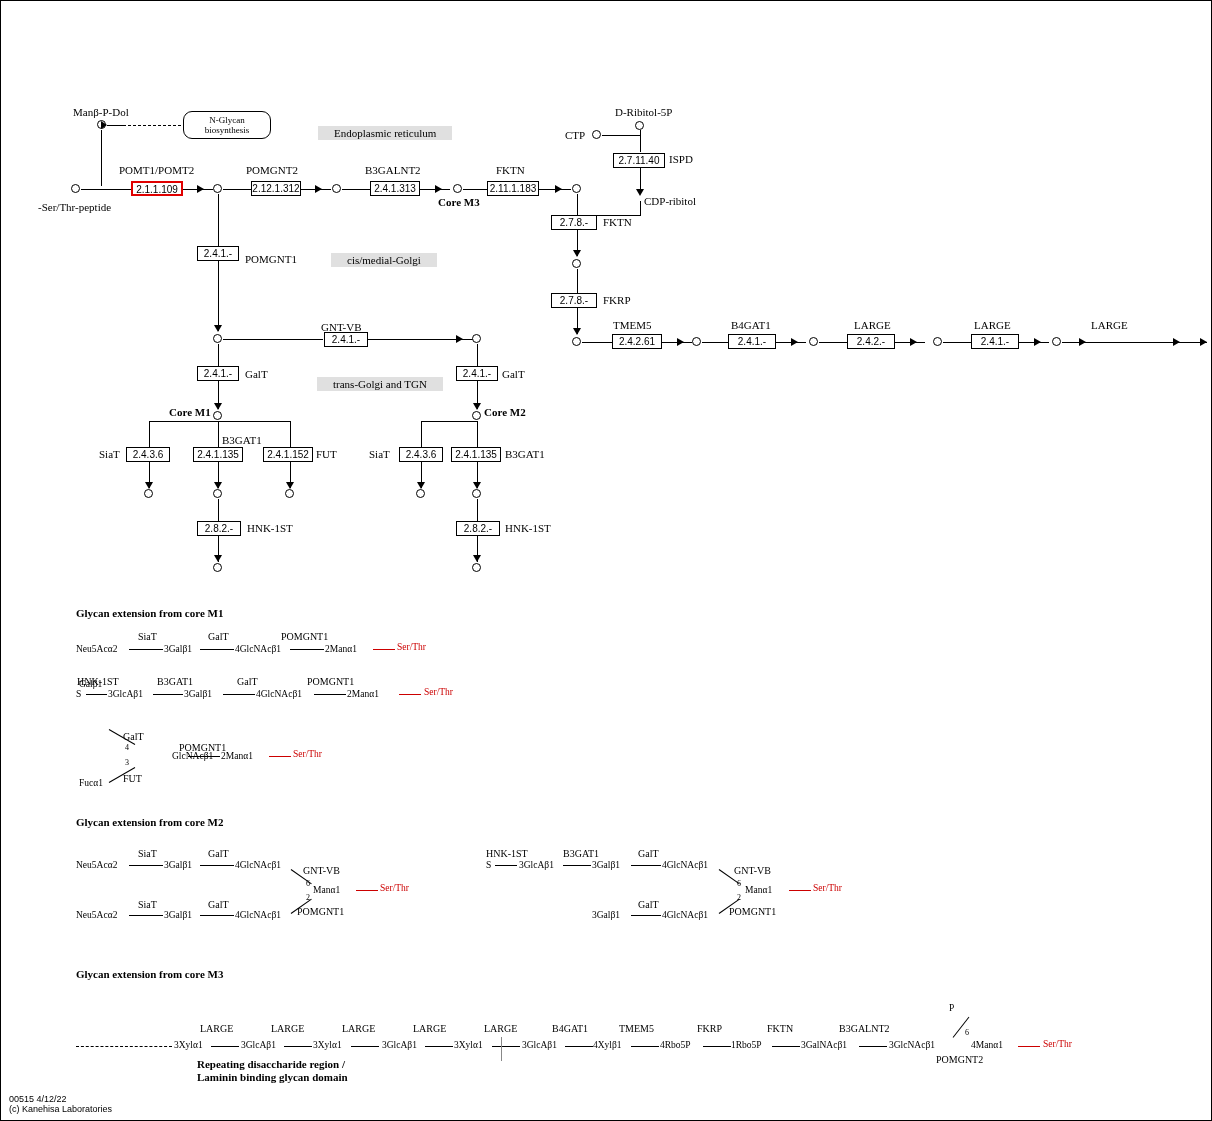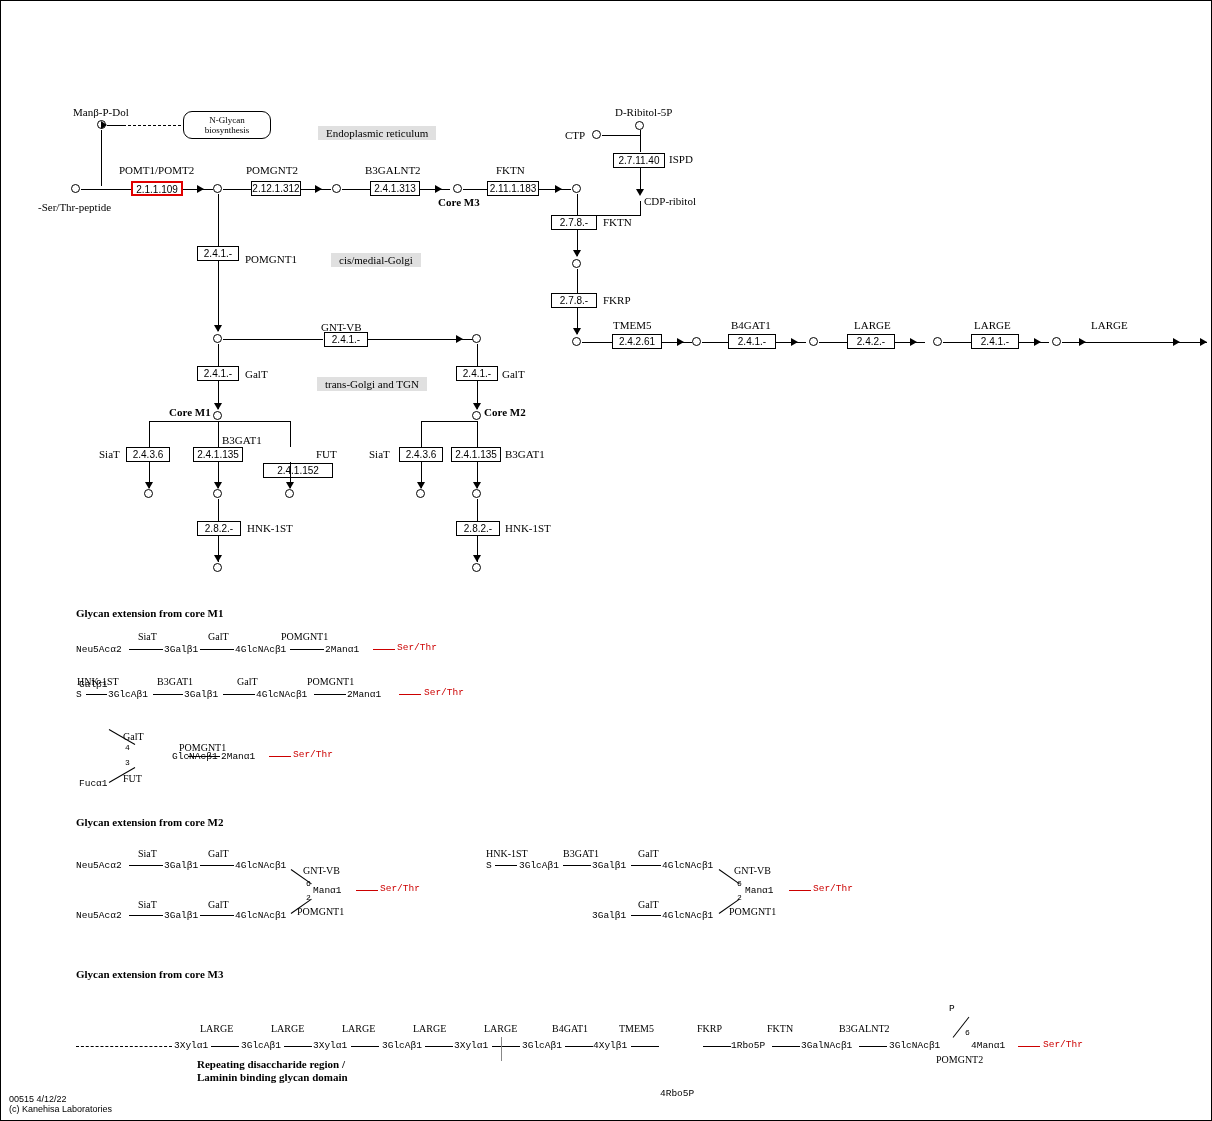--- a/index.html
+++ b/index.html
@@ -5,30 +5,30 @@
   html,body{margin:0;padding:0;background:#ffffff;}
   body{font-family:"Liberation Serif",serif;}
   #page{position:relative;width:1212px;height:1121px;background:#fff;border:1px solid #000;box-sizing:border-box;overflow:hidden;}
   .abs{position:absolute;}
   .lbl{font-family:"Liberation Serif",serif;font-size:11px;color:#000;white-space:nowrap;}
   .bold{font-weight:bold;}
   .title-box{border:1px solid #000;background:#fff;padding:4px 10px;font-family:"Liberation Serif",serif;font-size:14px;letter-spacing:1px;color:#000;}
   .ec{border:1px solid #000;background:#fff;font-family:"Liberation Sans",sans-serif;font-size:10px;color:#000;text-align:center;line-height:14px;height:15px;box-sizing:border-box;white-space:nowrap;}
   .ec.hl{border:2px solid #e00000;}
   .node{width:9px;height:9px;border:1px solid #000;border-radius:50%;background:#fff;box-sizing:border-box;}
-  .cmp{background:#e0e0e0;font-family:"Liberation Serif",serif;font-size:11px;color:#000;padding:1px 8px;white-space:nowrap;}
+  .cmp{background:#e0e0e0;font-family:"Liberation Serif",serif;font-size:11px;color:#000;padding:1px 16px;white-space:nowrap;}
   .hline{height:1px;background:#000;}
   .vline{width:1px;background:#000;}
   .redline{height:1px;background:#cc0000;}
   .dash{border-top:1px dashed #000;height:0;}
   .mapbox{border:1px solid #000;border-radius:9px;background:#fff;font-family:"Liberation Serif",serif;font-size:9px;text-align:center;line-height:10px;color:#000;padding:3px 4px;}
   .sect{font-family:"Liberation Serif",serif;font-size:11px;font-weight:bold;color:#000;white-space:nowrap;}
   .foot{font-family:"Liberation Sans",sans-serif;font-size:9px;color:#000;white-space:nowrap;}
   .arrow-d{width:0;height:0;border-left:4px solid transparent;border-right:4px solid transparent;border-top:7px solid #000;}
-  .gl{font-family:Liberation Mono, monospace;font-size:9.5px;color:#000;white-space:nowrap;}
+  .gl{font-family:Liberation Serif, serif;font-size:9.5px;color:#000;white-space:nowrap;}
   .gl-enz{font-family:"Liberation Serif",serif;font-size:10px;color:#000;white-space:nowrap;}
 </style>
 </head>
 <body>
 
 <div id="page">
 
 
   <div class="abs lbl" style="left:72px;top:105px;">Manβ-P-Dol</div>
   <div class="abs node" style="left:96px;top:119px;"></div>
@@ -176,21 +176,21 @@
 
   <div class="abs hline" style="left:148px;top:420px;width:142px;"></div>
   <div class="abs vline" style="left:148px;top:420px;height:26px;"></div>
   <div class="abs vline" style="left:217px;top:420px;height:26px;"></div>
   <div class="abs vline" style="left:289px;top:420px;height:26px;"></div>
 
   <div class="abs lbl" style="left:98px;top:447px;">SiaT</div>
   <div class="abs ec" style="left:125px;top:446px;width:44px;">2.4.3.6</div>
   <div class="abs lbl" style="left:221px;top:433px;">B3GAT1</div>
   <div class="abs ec" style="left:192px;top:446px;width:50px;">2.4.1.135</div>
-  <div class="abs ec" style="left:262px;top:462px;width:70px;">2.4.1.152</div>
+  <div class="abs ec" style="left:262px;top:446px;width:50px;">2.4.1.152</div>
   <div class="abs lbl" style="left:315px;top:447px;">FUT</div>
 
   <div class="abs vline" style="left:148px;top:461px;height:26px;"></div>
   <div class="abs arrow-d" style="left:144px;top:481px;"></div>
   <div class="abs node" style="left:143px;top:488px;"></div>
 
   <div class="abs vline" style="left:217px;top:461px;height:26px;"></div>
   <div class="abs arrow-d" style="left:213px;top:481px;"></div>
   <div class="abs node" style="left:212px;top:488px;"></div>
 
@@ -353,21 +353,21 @@
   <div class="abs gl" style="left:312px;top:1039px;">3Xylα1</div>
   <div class="abs hline" style="left:350px;top:1045px;width:28px;"></div>
   <div class="abs gl" style="left:381px;top:1039px;">3GlcAβ1</div>
   <div class="abs hline" style="left:424px;top:1045px;width:28px;"></div>
   <div class="abs gl" style="left:453px;top:1039px;">3Xylα1</div>
   <div class="abs hline" style="left:491px;top:1045px;width:28px;"></div>
   <div class="abs gl" style="left:521px;top:1039px;">3GlcAβ1</div>
   <div class="abs hline" style="left:564px;top:1045px;width:28px;"></div>
   <div class="abs gl" style="left:592px;top:1039px;">4Xylβ1</div>
   <div class="abs hline" style="left:630px;top:1045px;width:28px;"></div>
-  <div class="abs gl" style="left:659px;top:1039px;margin-top:48px;">4Rbo5P</div>
+  <div class="abs gl" style="left:659px;top:1039px;">4Rbo5P</div>
   <div class="abs hline" style="left:702px;top:1045px;width:28px;"></div>
   <div class="abs gl" style="left:730px;top:1039px;">1Rbo5P</div>
   <div class="abs hline" style="left:771px;top:1045px;width:28px;"></div>
   <div class="abs gl" style="left:800px;top:1039px;">3GalNAcβ1</div>
   <div class="abs hline" style="left:858px;top:1045px;width:28px;"></div>
   <div class="abs gl" style="left:888px;top:1039px;">3GlcNAcβ1</div>
   <div class="abs gl" style="left:970px;top:1039px;">4Manα1</div>
   <div class="abs redline" style="left:1017px;top:1045px;width:22px;"></div>
   <div class="abs gl" style="left:1042px;top:1038px;color:#cc0000;">Ser/Thr</div>
 

